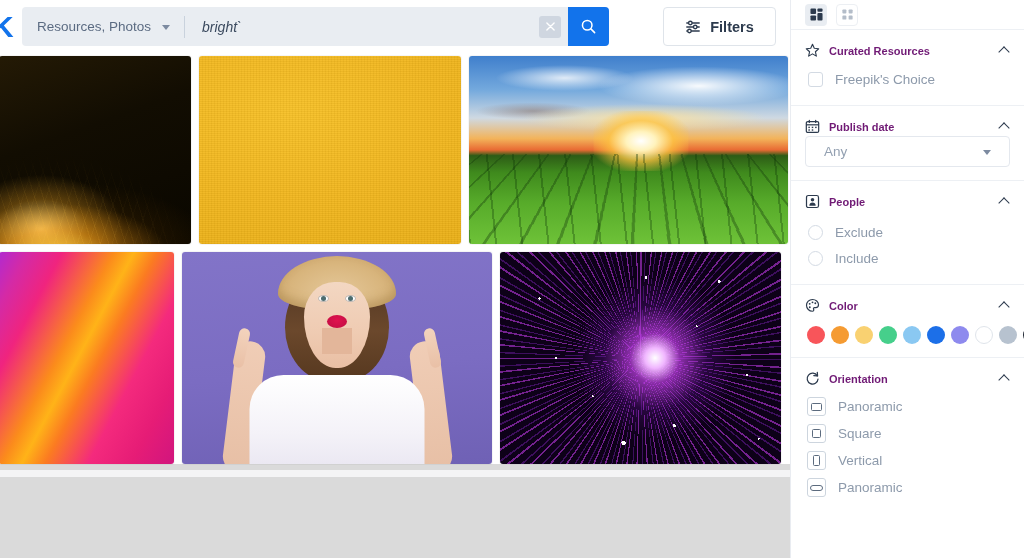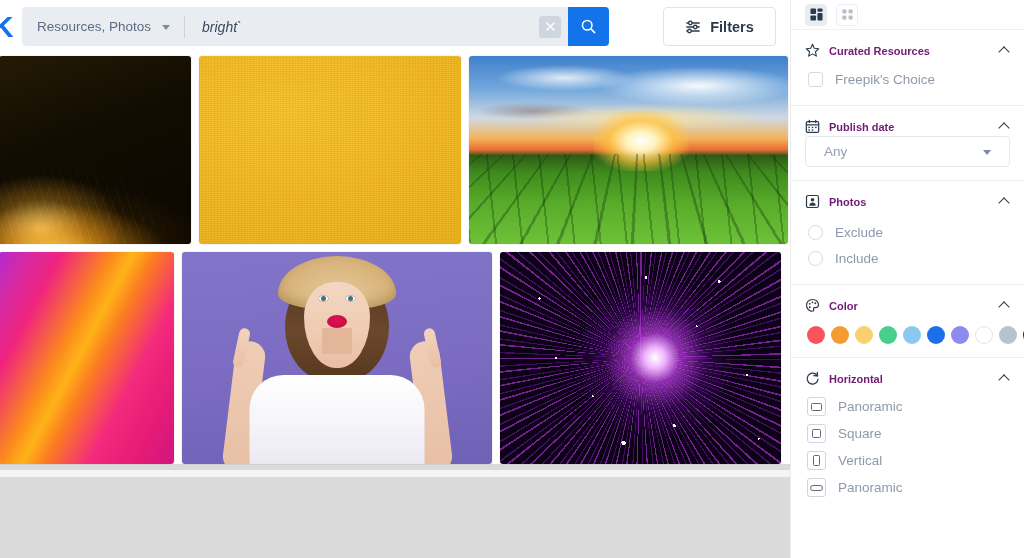--- a/index.html
+++ b/index.html
@@ -669,21 +669,21 @@
       </div>
     </div>
 
     <div class="section">
       <div class="sec-head">
         <svg class="icon-svg" width="15" height="15" viewBox="0 0 16 16">
           <rect x="1.6" y="1.6" width="12.8" height="12.8" rx="2" fill="none" stroke="#2c3a4d" stroke-width="1.3"></rect>
           <circle cx="8" cy="6.2" r="1.9" fill="#2c3a4d"></circle>
           <path d="M4.6 12.4 C4.6 10.2 6.1 9.1 8 9.1 C9.9 9.1 11.4 10.2 11.4 12.4 Z" fill="#2c3a4d"></path>
         </svg>
-        <span class="sec-title">Photos</span>
+        <span class="sec-title">People</span>
         <span class="chev-up"></span>
       </div>
       <div class="opt-row" style="margin-top:10px;">
         <span class="rb"></span>
         <span class="opt-label">Exclude</span>
       </div>
       <div class="opt-row">
         <span class="rb"></span>
         <span class="opt-label">Include</span>
       </div>
@@ -714,21 +714,21 @@
         <span class="sw" style="background:#1d2430"></span>
       </div>
     </div>
 
     <div class="section">
       <div class="sec-head">
         <svg class="icon-svg" width="15" height="15" viewBox="0 0 16 16">
           <path d="M13.1 5.2 A5.8 5.8 0 1 0 13.9 8.6" fill="none" stroke="#2c3a4d" stroke-width="1.35" stroke-linecap="round"></path>
           <path d="M9.4 4.9 L13.4 5.3 L13.1 1.5" fill="none" stroke="#2c3a4d" stroke-width="1.35" stroke-linecap="round" stroke-linejoin="round"></path>
         </svg>
-        <span class="sec-title">Horizontal</span>
+        <span class="sec-title">Orientation</span>
         <span class="chev-up"></span>
       </div>
       <div class="orient-row" style="margin-top:7px;">
         <span class="obox horizontal">
             <i></i>
           </span>
         <span class="opt-label">Panoramic</span>
       </div>
       <div class="orient-row">
         <span class="obox square">

